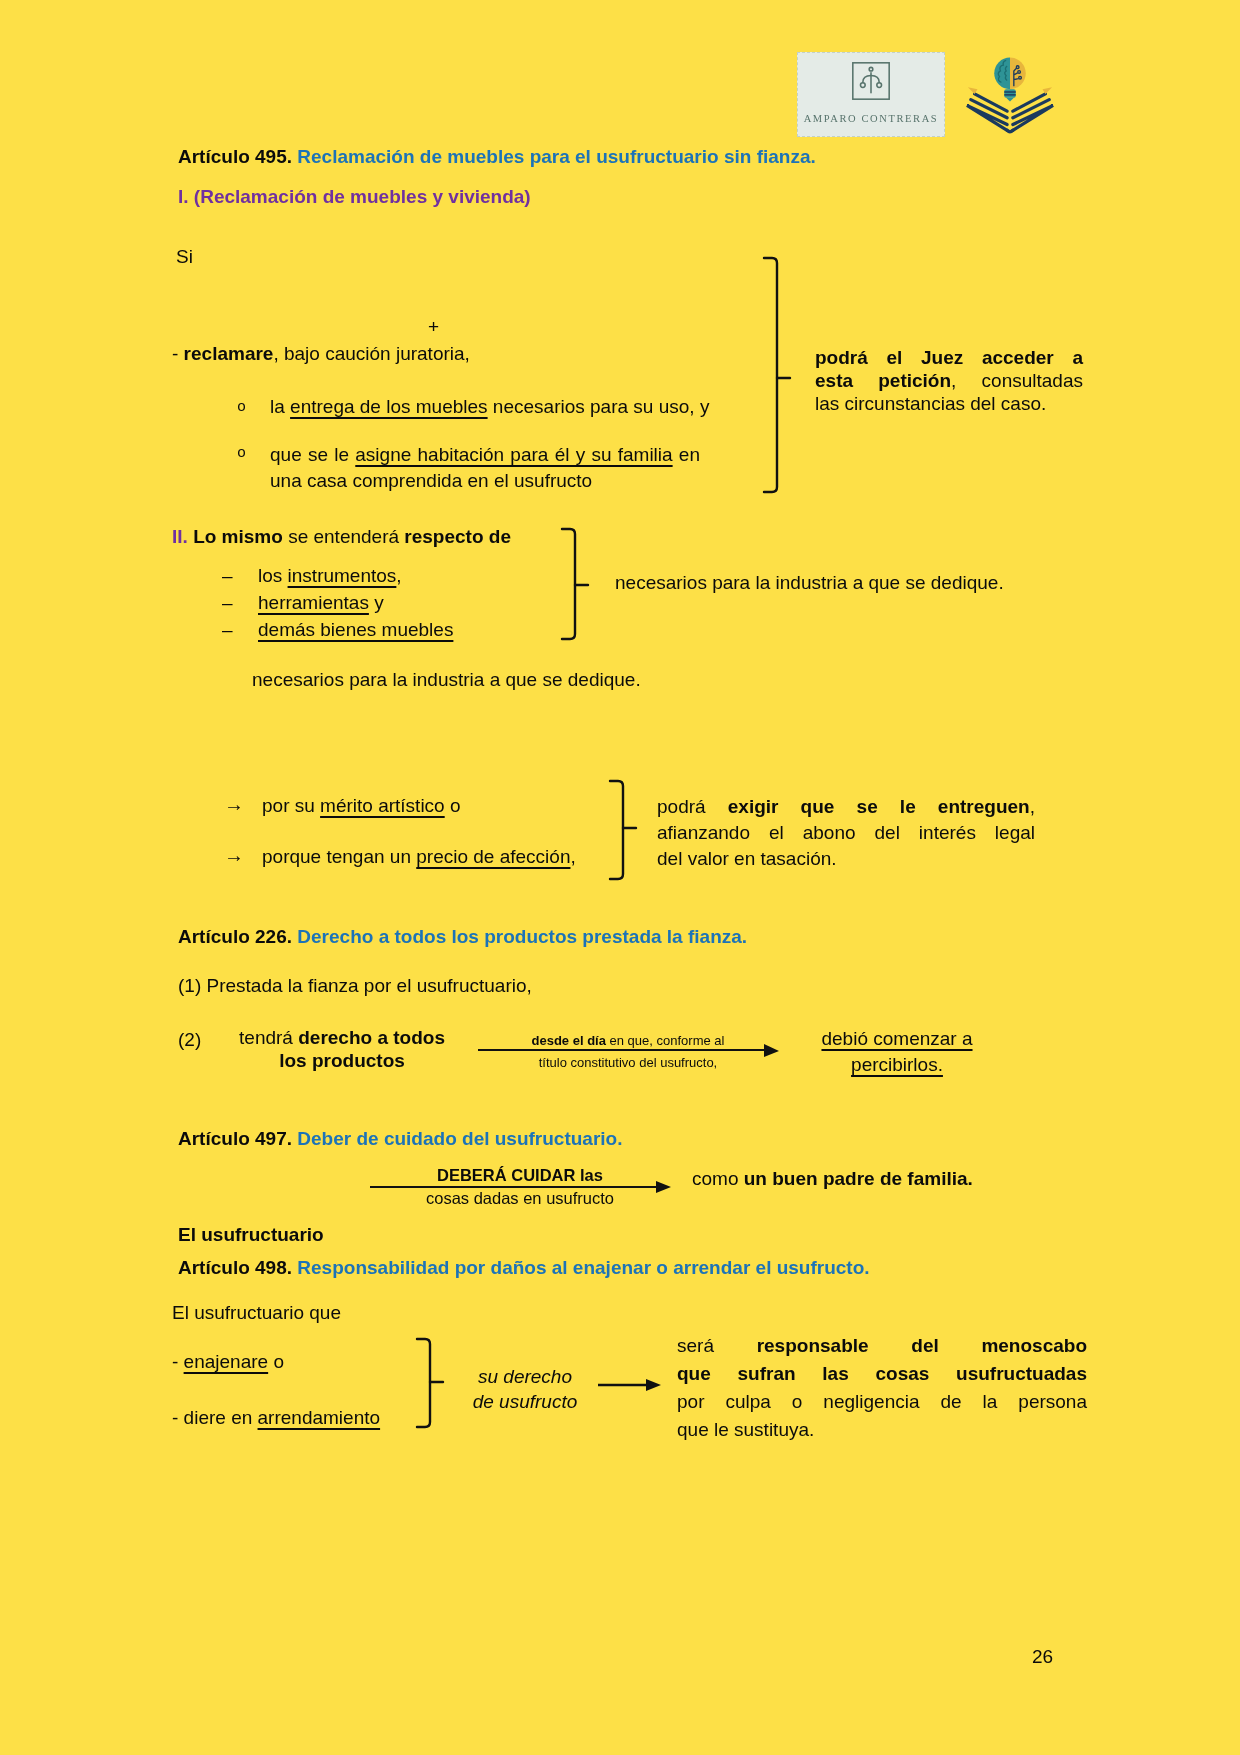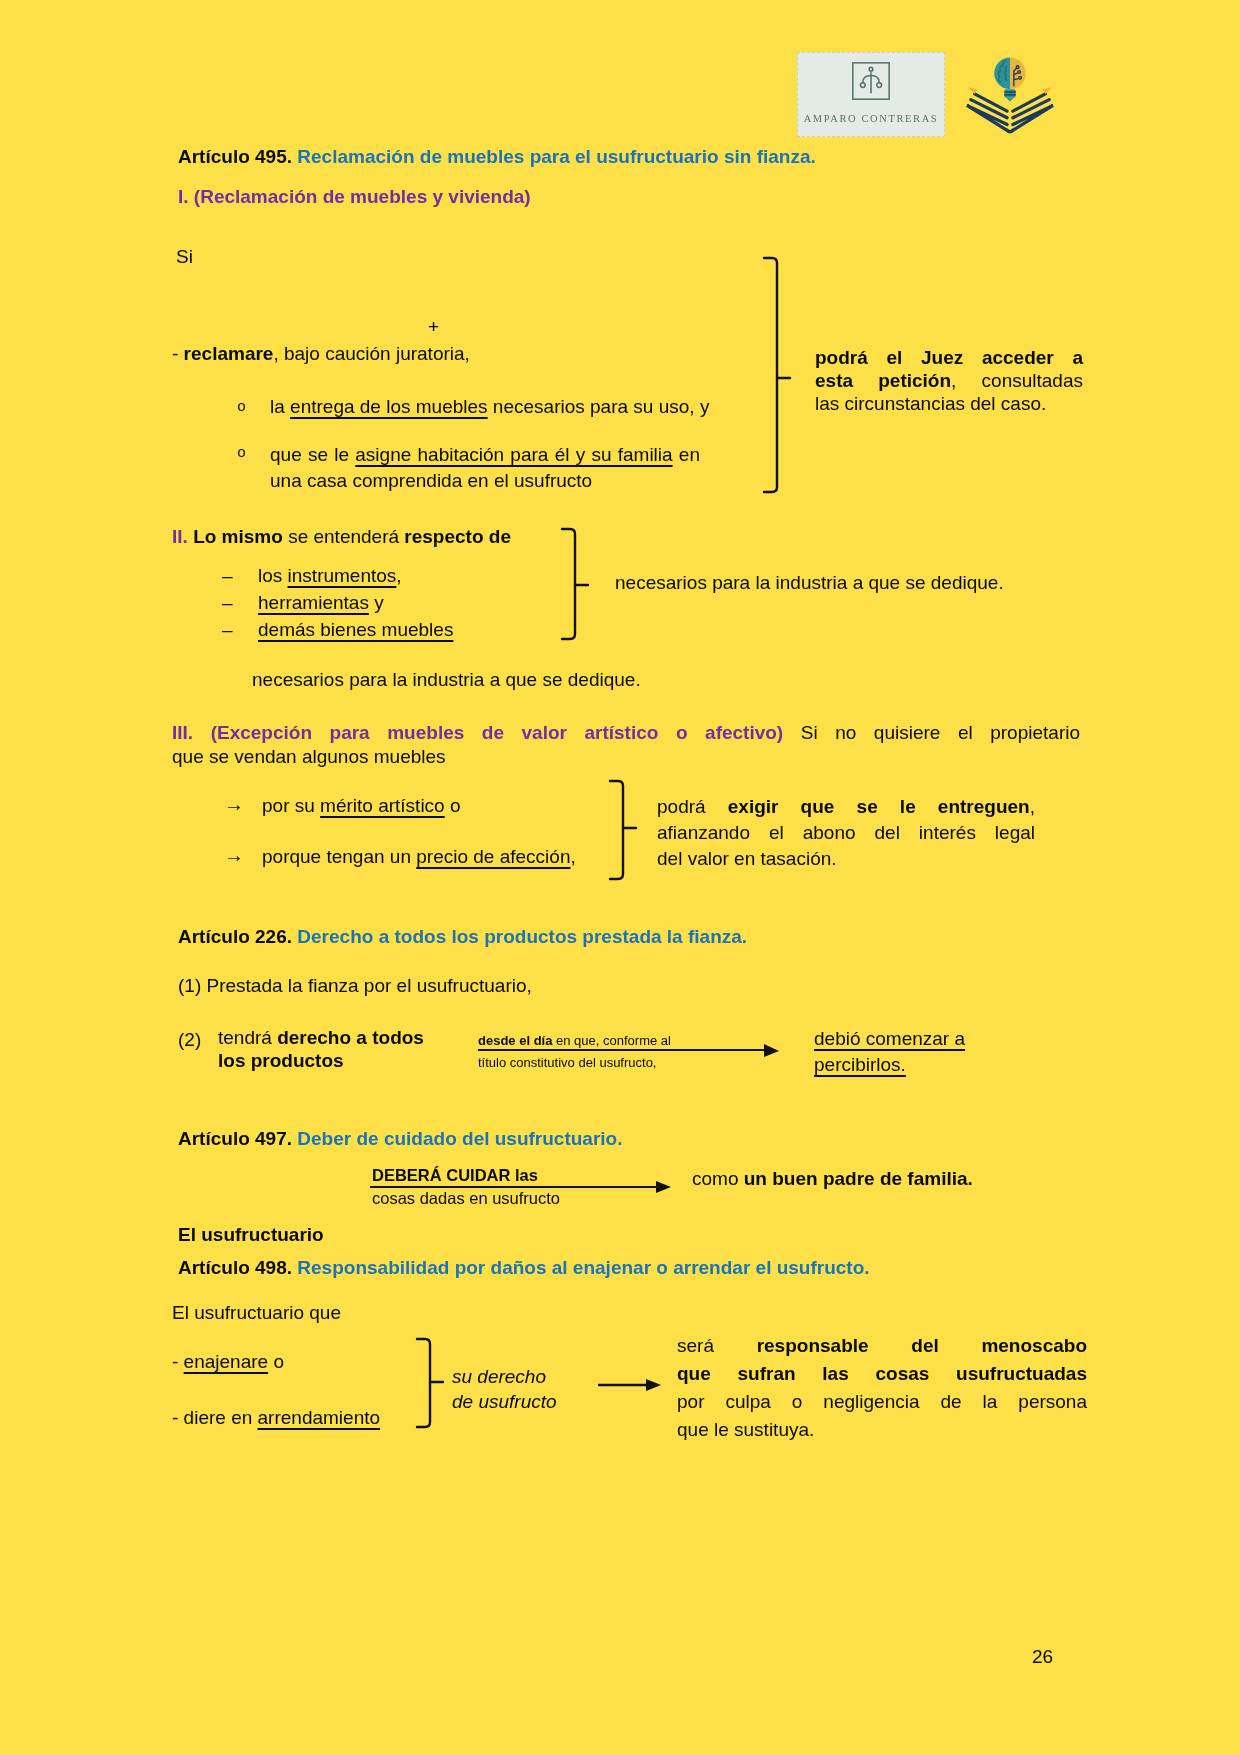--- a/index.html
+++ b/index.html
@@ -7,21 +7,21 @@
         font-family:"Liberation Sans",sans-serif;font-size:19px;color:#0b0b0b;overflow:hidden;}
   .abs{position:absolute;}
   .nw{white-space:nowrap;}
   .b{font-weight:700;}
   .i{font-style:italic;}
   .u{text-decoration:underline;text-decoration-thickness:1.8px;text-underline-offset:3.5px;}
   .c-blue{color:#1C73B8;}
   .c-purple{color:#7030A0;}
   .line{white-space:normal;}
   .jl{text-align:justify;text-align-last:justify;}
-  .ctr{text-align:left;}
+  .ctr{text-align:center;}
   .brand-box{background:#E4EBE7;border:1px dashed #C2D0CA;}
   .brand-label{font-family:"Liberation Serif",serif;letter-spacing:1.6px;color:#57736C;font-size:10.5px;text-align:center;}
   .marker-o{font-family:"Liberation Mono",monospace;font-size:15px;}
   .pagenum{font-size:19px;}
   svg{display:block;}
 </style>
 </head>
 <body>
 
 <div class="page">
@@ -123,24 +123,20 @@
   <div class="abs" style="left:560px;top:527px;">
     <svg width="30" height="114" fill="none" stroke="#111" stroke-width="2.4" stroke-linecap="round">
       <path d="M2 2 H10 Q15 2 15 7 V107 Q15 112 10 112 H2"></path>
       <path d="M15 58 H28"></path>
     </svg>
   </div>
 
   <div class="abs nw" style="left:615px;top:572px;">necesarios para la industria a que se dedique.</div>
   <div class="abs nw" style="left:252px;top:669px;">necesarios para la industria a que se dedique.</div>
 
-  <div class="abs" style="left:172px;top:721px;width:908px;line-height:24px;">
-      <div class="line jl"><span class="b c-purple">III. (Excepción para muebles de valor artístico o afectivo)</span><span> Si no quisiere el propietario</span></div>
-      <div class="line"><span>que se vendan algunos muebles</span></div>
-    </div>
 
   <div class="abs nw" style="left:224px;top:793px;font-size:20px;">→</div>
   <div class="abs nw" style="left:262px;top:795px;"><span>por su </span><span class="u">mérito artístico</span><span> o</span></div>
   <div class="abs nw" style="left:224px;top:844px;font-size:20px;">→</div>
   <div class="abs nw" style="left:262px;top:846px;"><span>porque tengan un </span><span class="u">precio de afección</span><span>,</span></div>
 
   <div class="abs" style="left:608px;top:779px;">
     <svg width="30" height="102" fill="none" stroke="#111" stroke-width="2.4" stroke-linecap="round">
       <path d="M2 2 H10 Q15 2 15 7 V95 Q15 100 10 100 H2"></path>
       <path d="M15 49 H28"></path>

